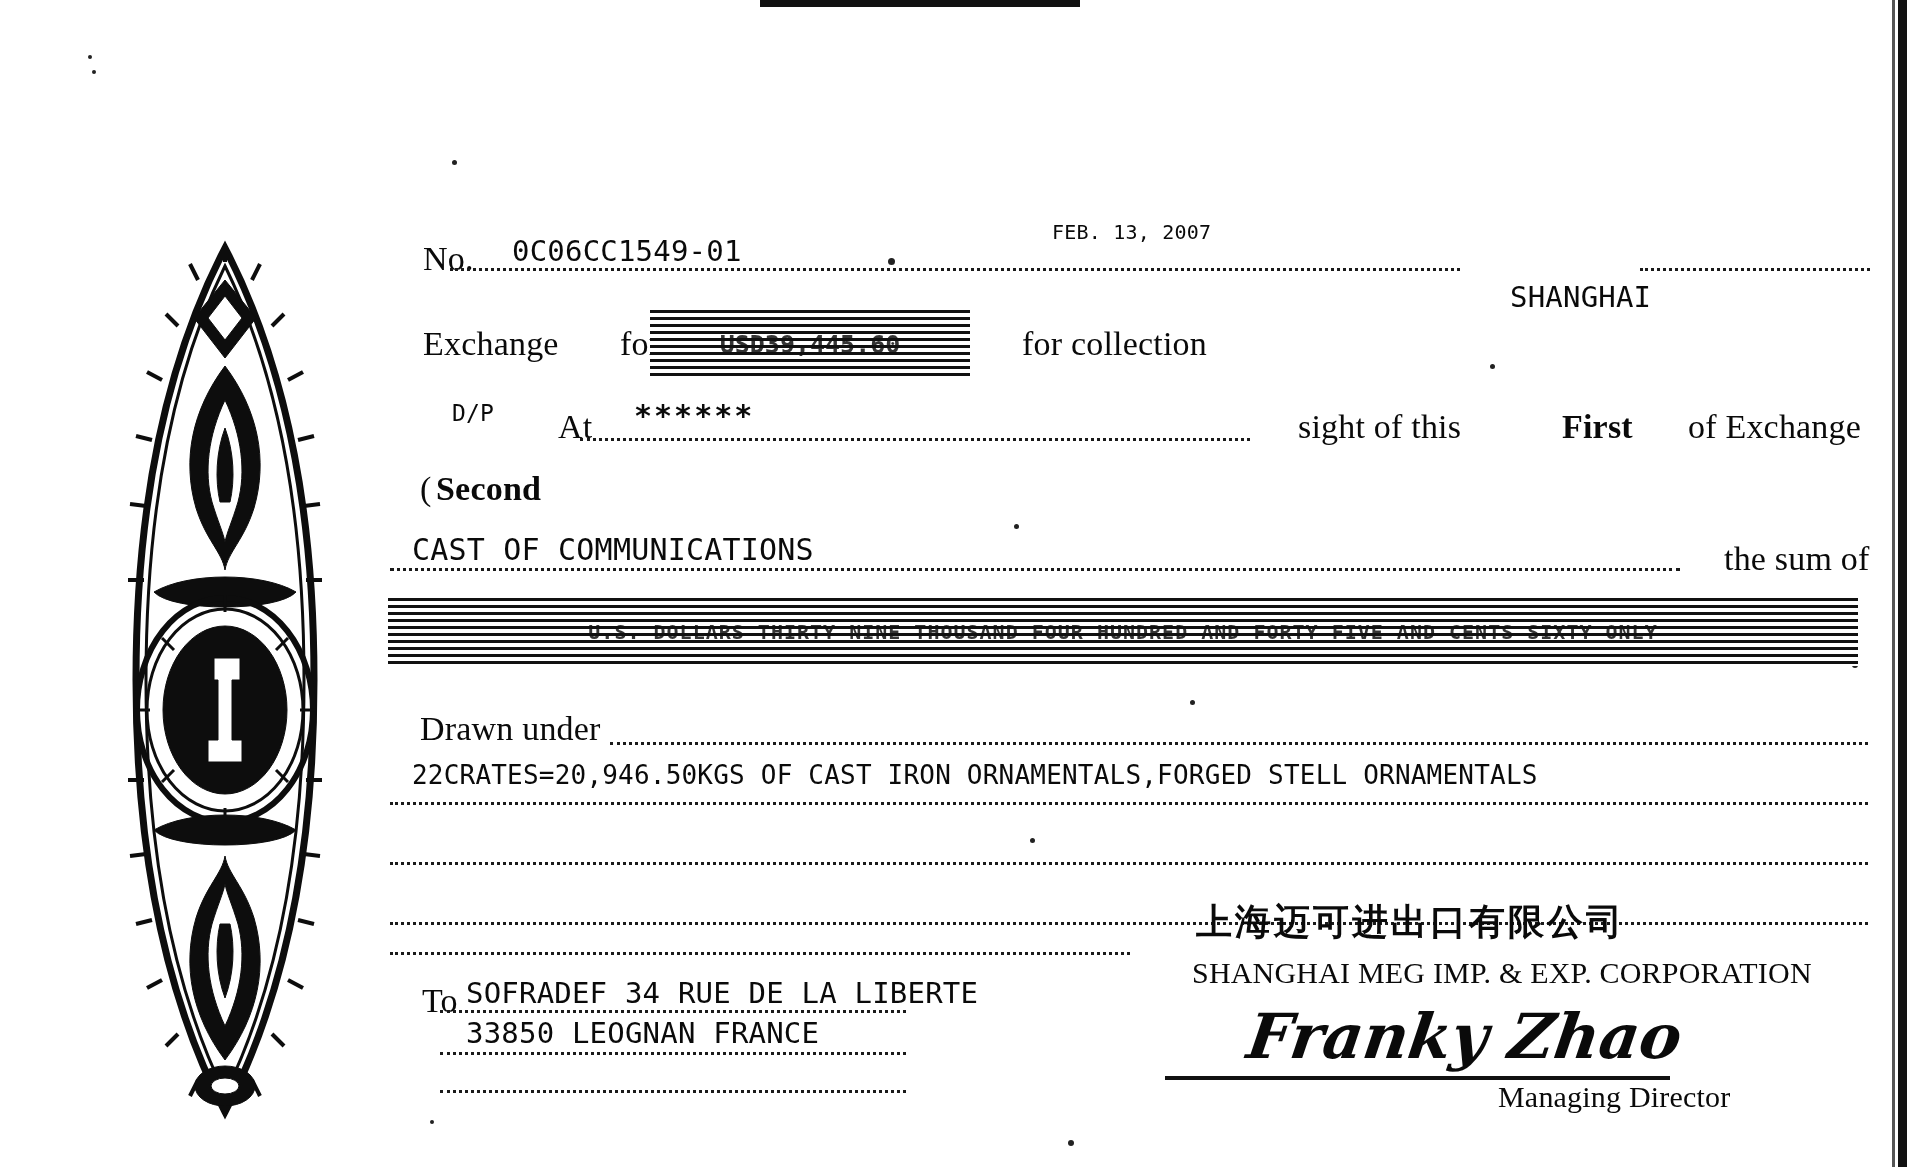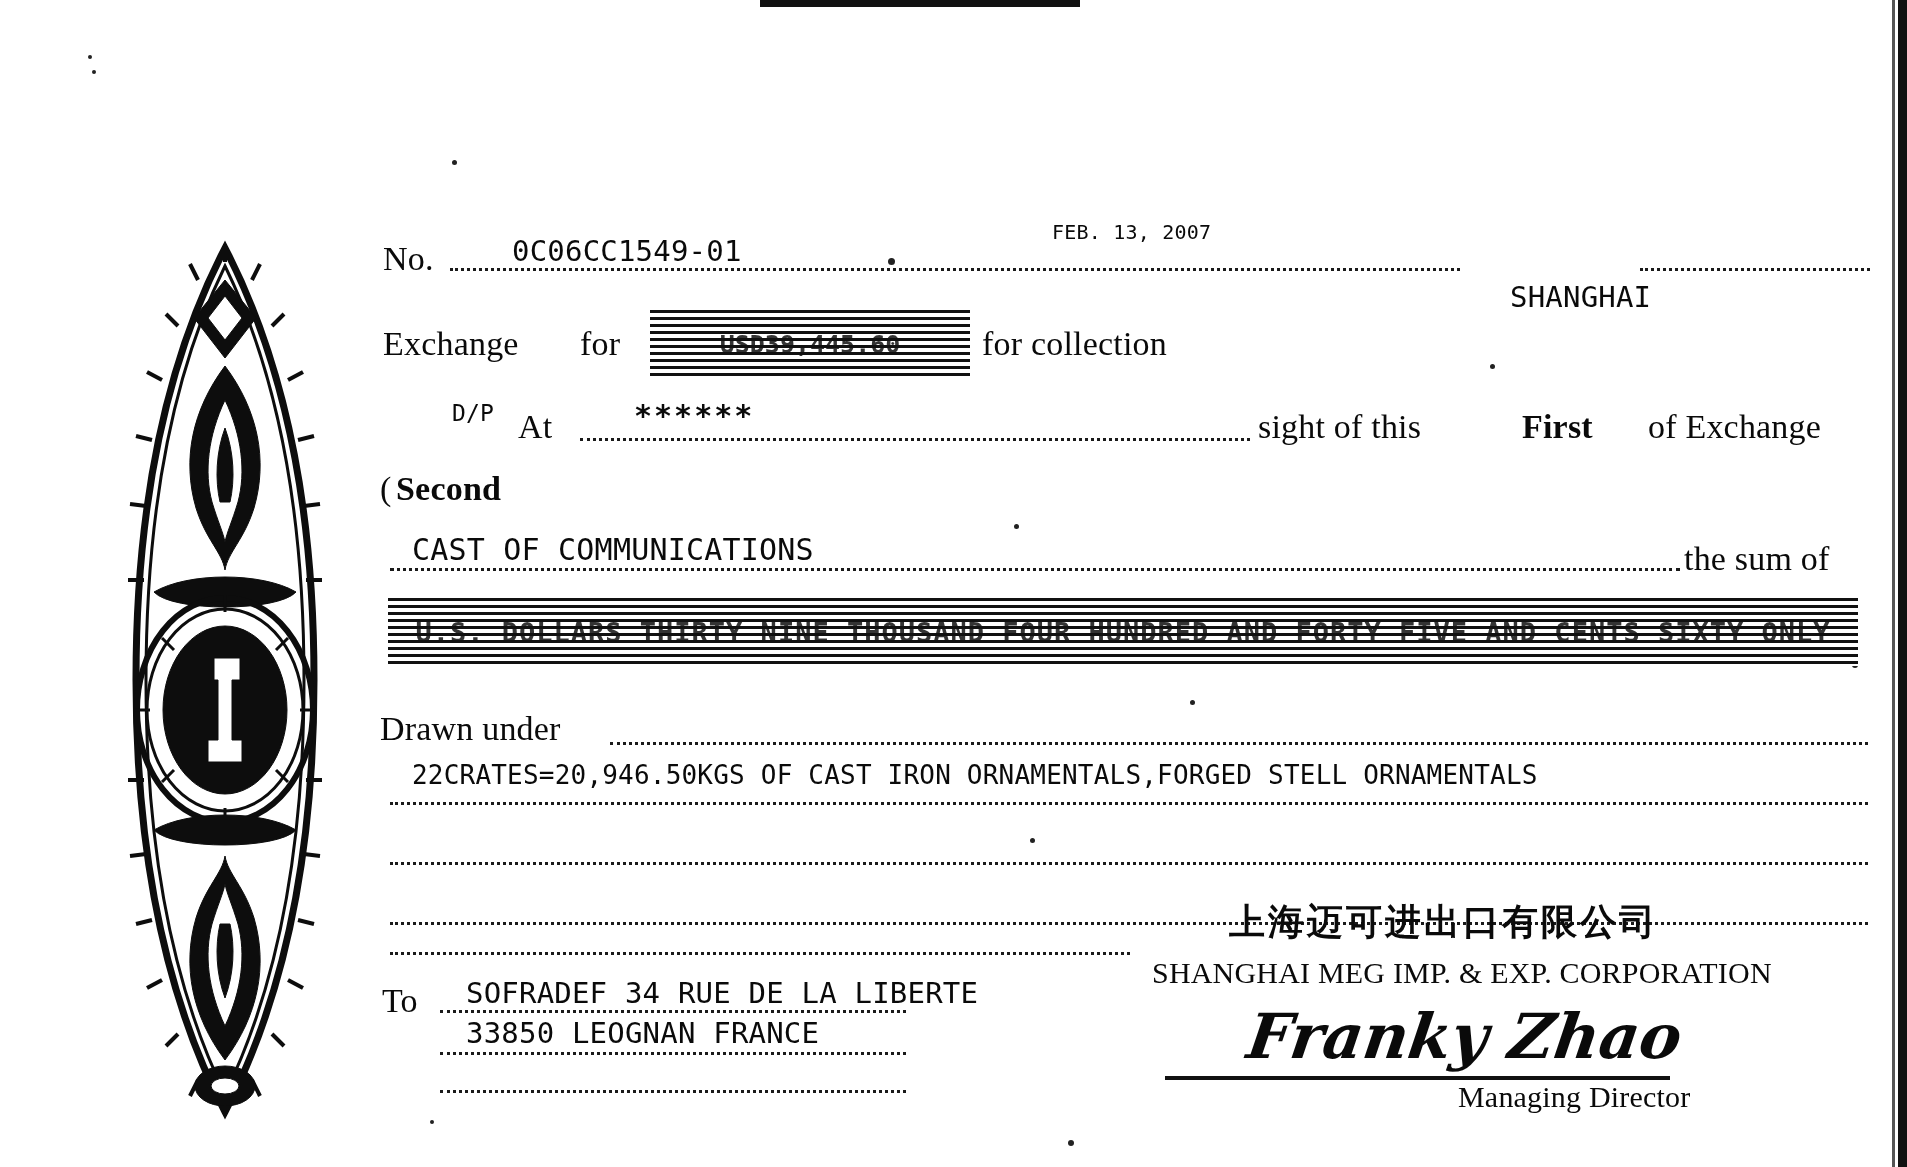--- a/index.html
+++ b/index.html
@@ -51,21 +51,21 @@
   .doc {
     position: absolute;
     left: 0; top: 0;
     width: 1907px; height: 1167px;
   }
   .txt {
     position: absolute;
     white-space: pre;
     letter-spacing: 0.2px;
   }
-  .serif { font-family: "Liberation Serif", serif; }
+  .serif { font-family: "Liberation Serif", serif; margin-left: 40px; }
   .mono  { font-family: "DejaVu Sans Mono", monospace; }
 
   .lbl-lg { font-size: 34px; }
   .bold { font-weight: bold; }
 
   .dots {
     position: absolute;
     border-bottom: 3px dotted #1a1a1a;
     height: 0;
   }
@@ -107,21 +107,20 @@
     color: #0a0a0a;
   }
   #sig-rule {
     position: absolute;
     left: 1165px; top: 1076px; width: 505px;
     border-bottom: 4px solid #111;
   }
   .cjk {
     font-family: "DejaVu Sans", sans-serif;
     font-weight: bold;
-    margin-left: 33px;
   }
 </style>
 </head>
 <body>
 
 <div id="scan">
 
   <div class="scan-edge-top"></div>
   <div class="scan-edge-right"></div>
   <div class="scan-edge-right2"></div>
@@ -261,21 +260,21 @@
     <div class="txt serif lbl-lg bold" style="left:396px; top:470px;">Second</div>
 
 
     <div class="txt mono" style="left:412px; top:532px; font-size:30px;">CAST OF COMMUNICATIONS</div>
 
     <div class="dots" style="left:390px; top:568px; width:1290px;"></div>
 
     <div class="txt serif lbl-lg" style="left:1684px; top:540px;">the sum of</div>
 
     <div class="redact" style="left:388px; top:598px; width:1470px; height:68px;">
-      <div class="under" style="font-size:27px; letter-spacing:1px;">U.S. DOLLARS THIRTY NINE THOUSAND FOUR HUNDRED AND FORTY FIVE AND CENTS SIXTY ONLY</div>
+      <div class="under" style="font-size:20px; letter-spacing:1px;">U.S. DOLLARS THIRTY NINE THOUSAND FOUR HUNDRED AND FORTY FIVE AND CENTS SIXTY ONLY</div>
     </div>
 
     <div class="txt serif lbl-lg" style="left:380px; top:710px;">Drawn under</div>
 
     <div class="dots" style="left:610px; top:742px; width:1258px;"></div>
 
     <div class="txt mono" style="left:412px; top:760px; font-size:26px;">22CRATES=20,946.50KGS OF CAST IRON ORNAMENTALS,FORGED STELL ORNAMENTALS</div>
 
     <div class="dots" style="left:390px; top:802px; width:1478px;"></div>
 

